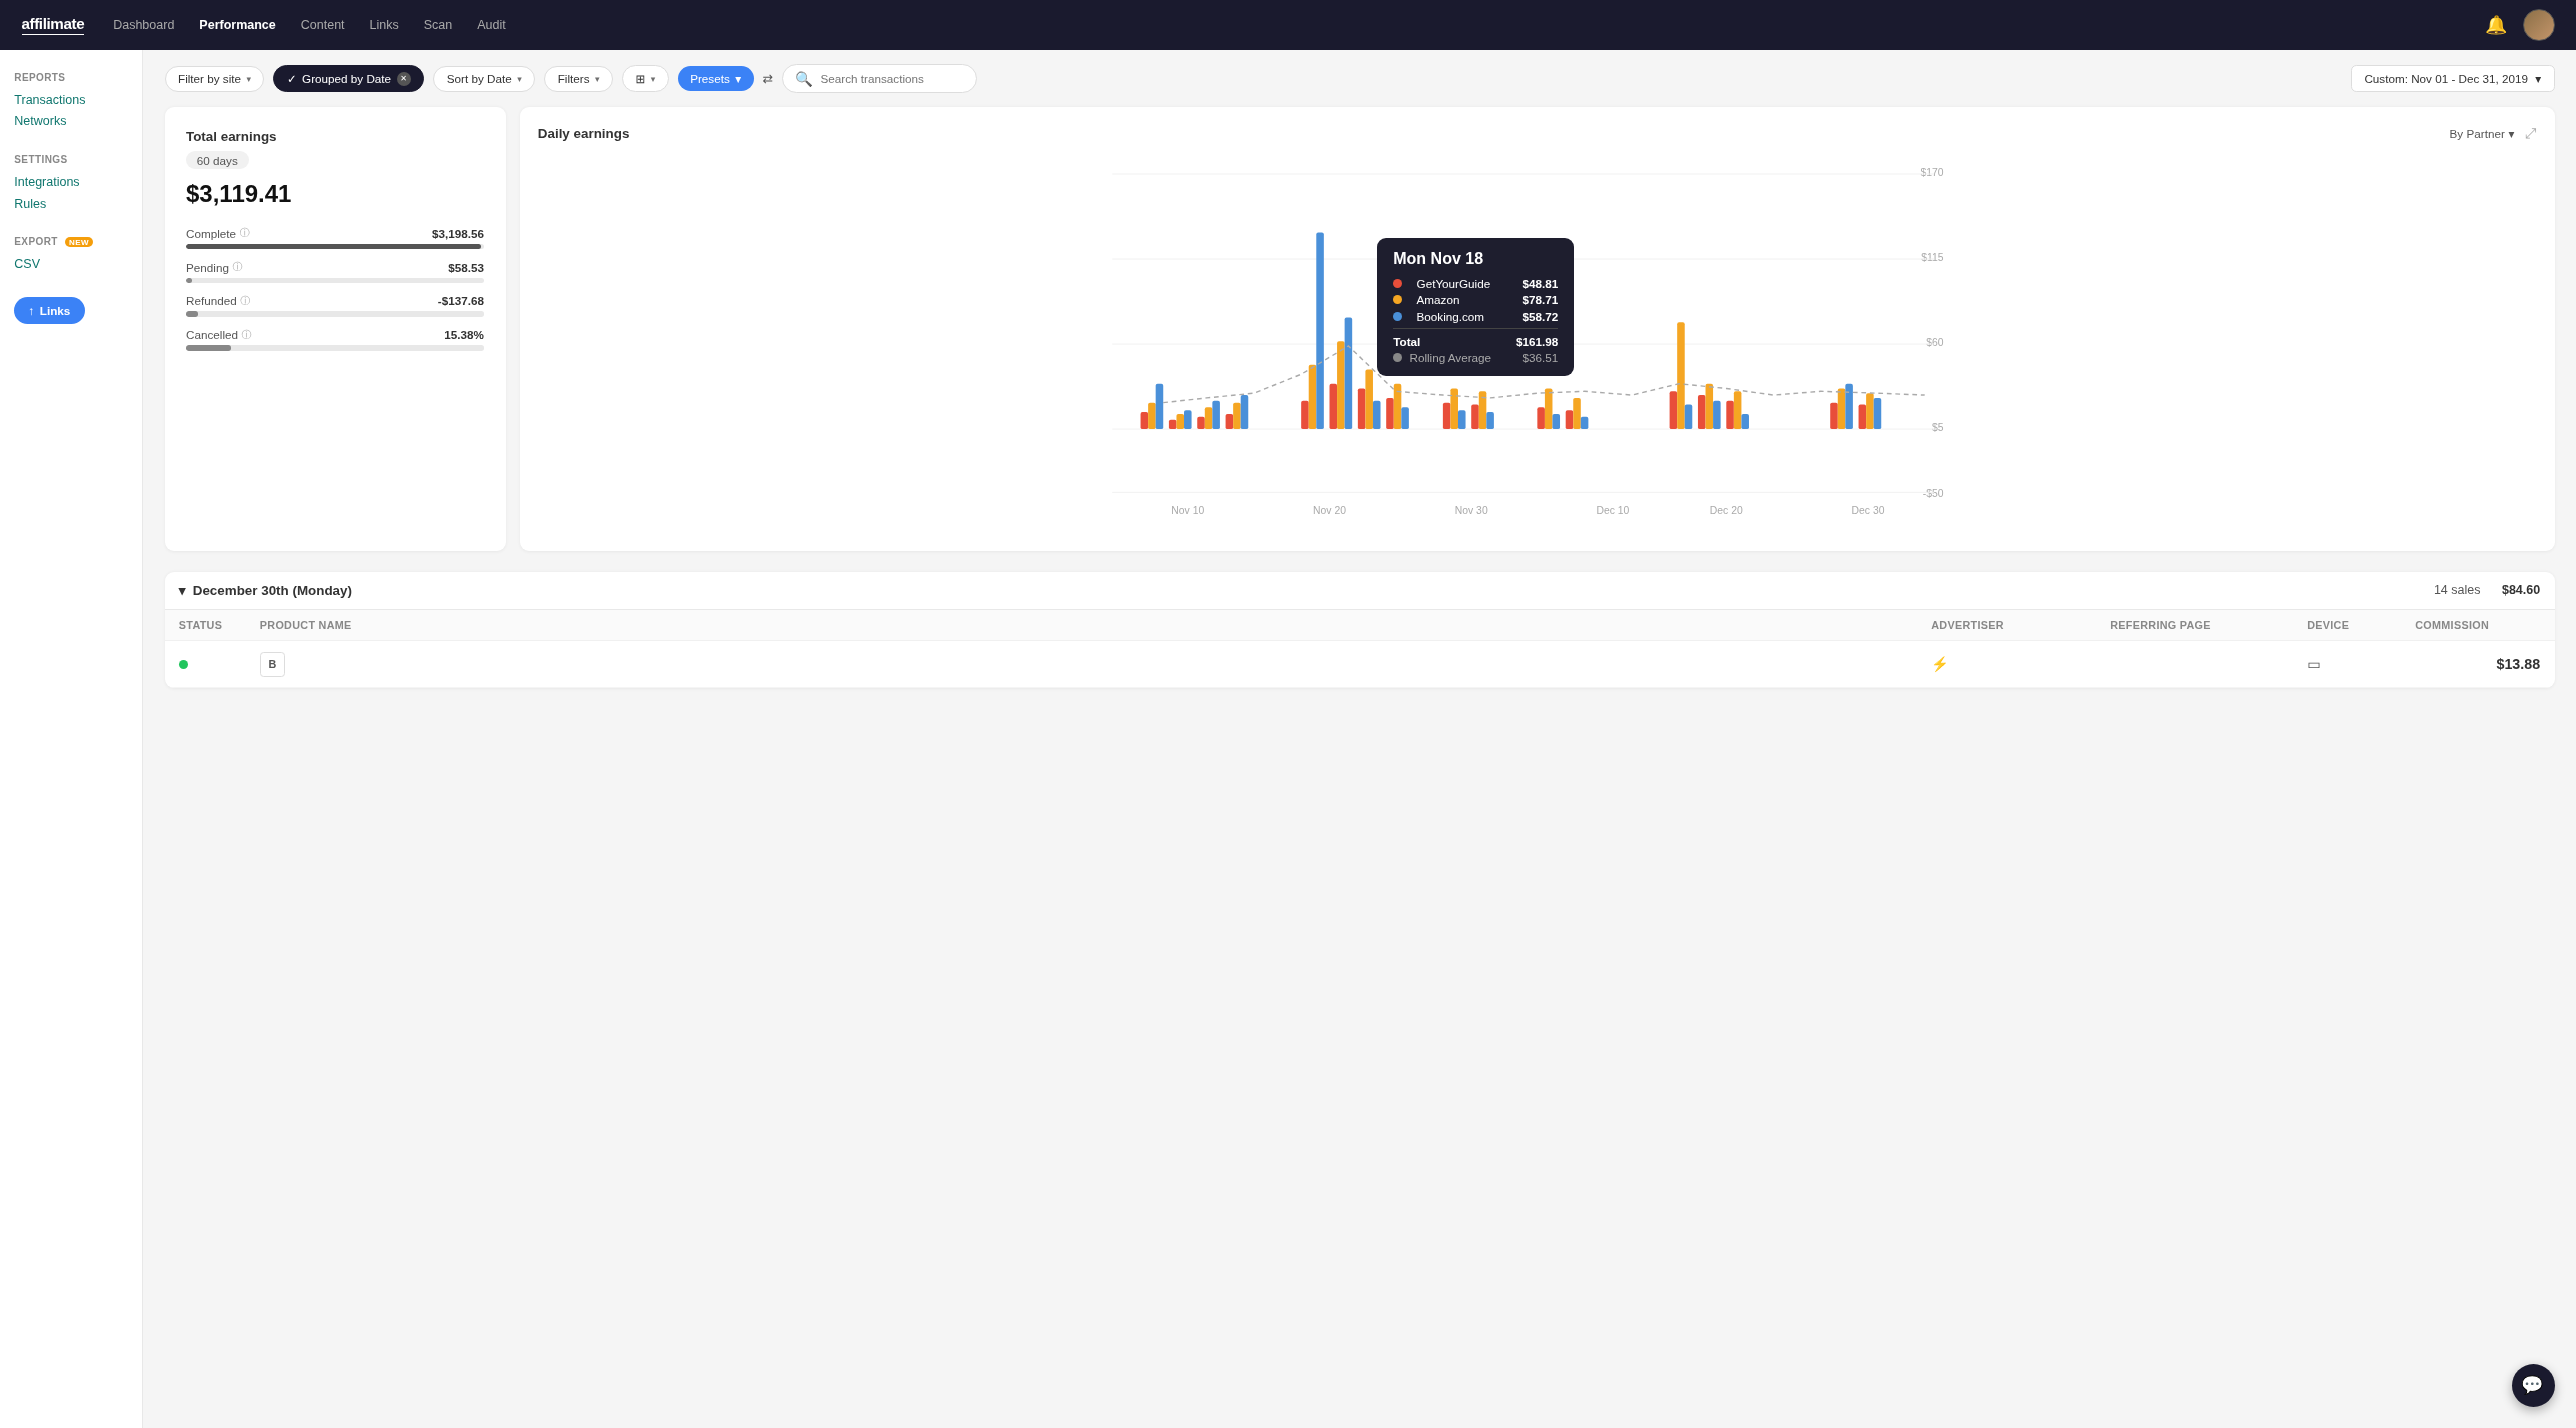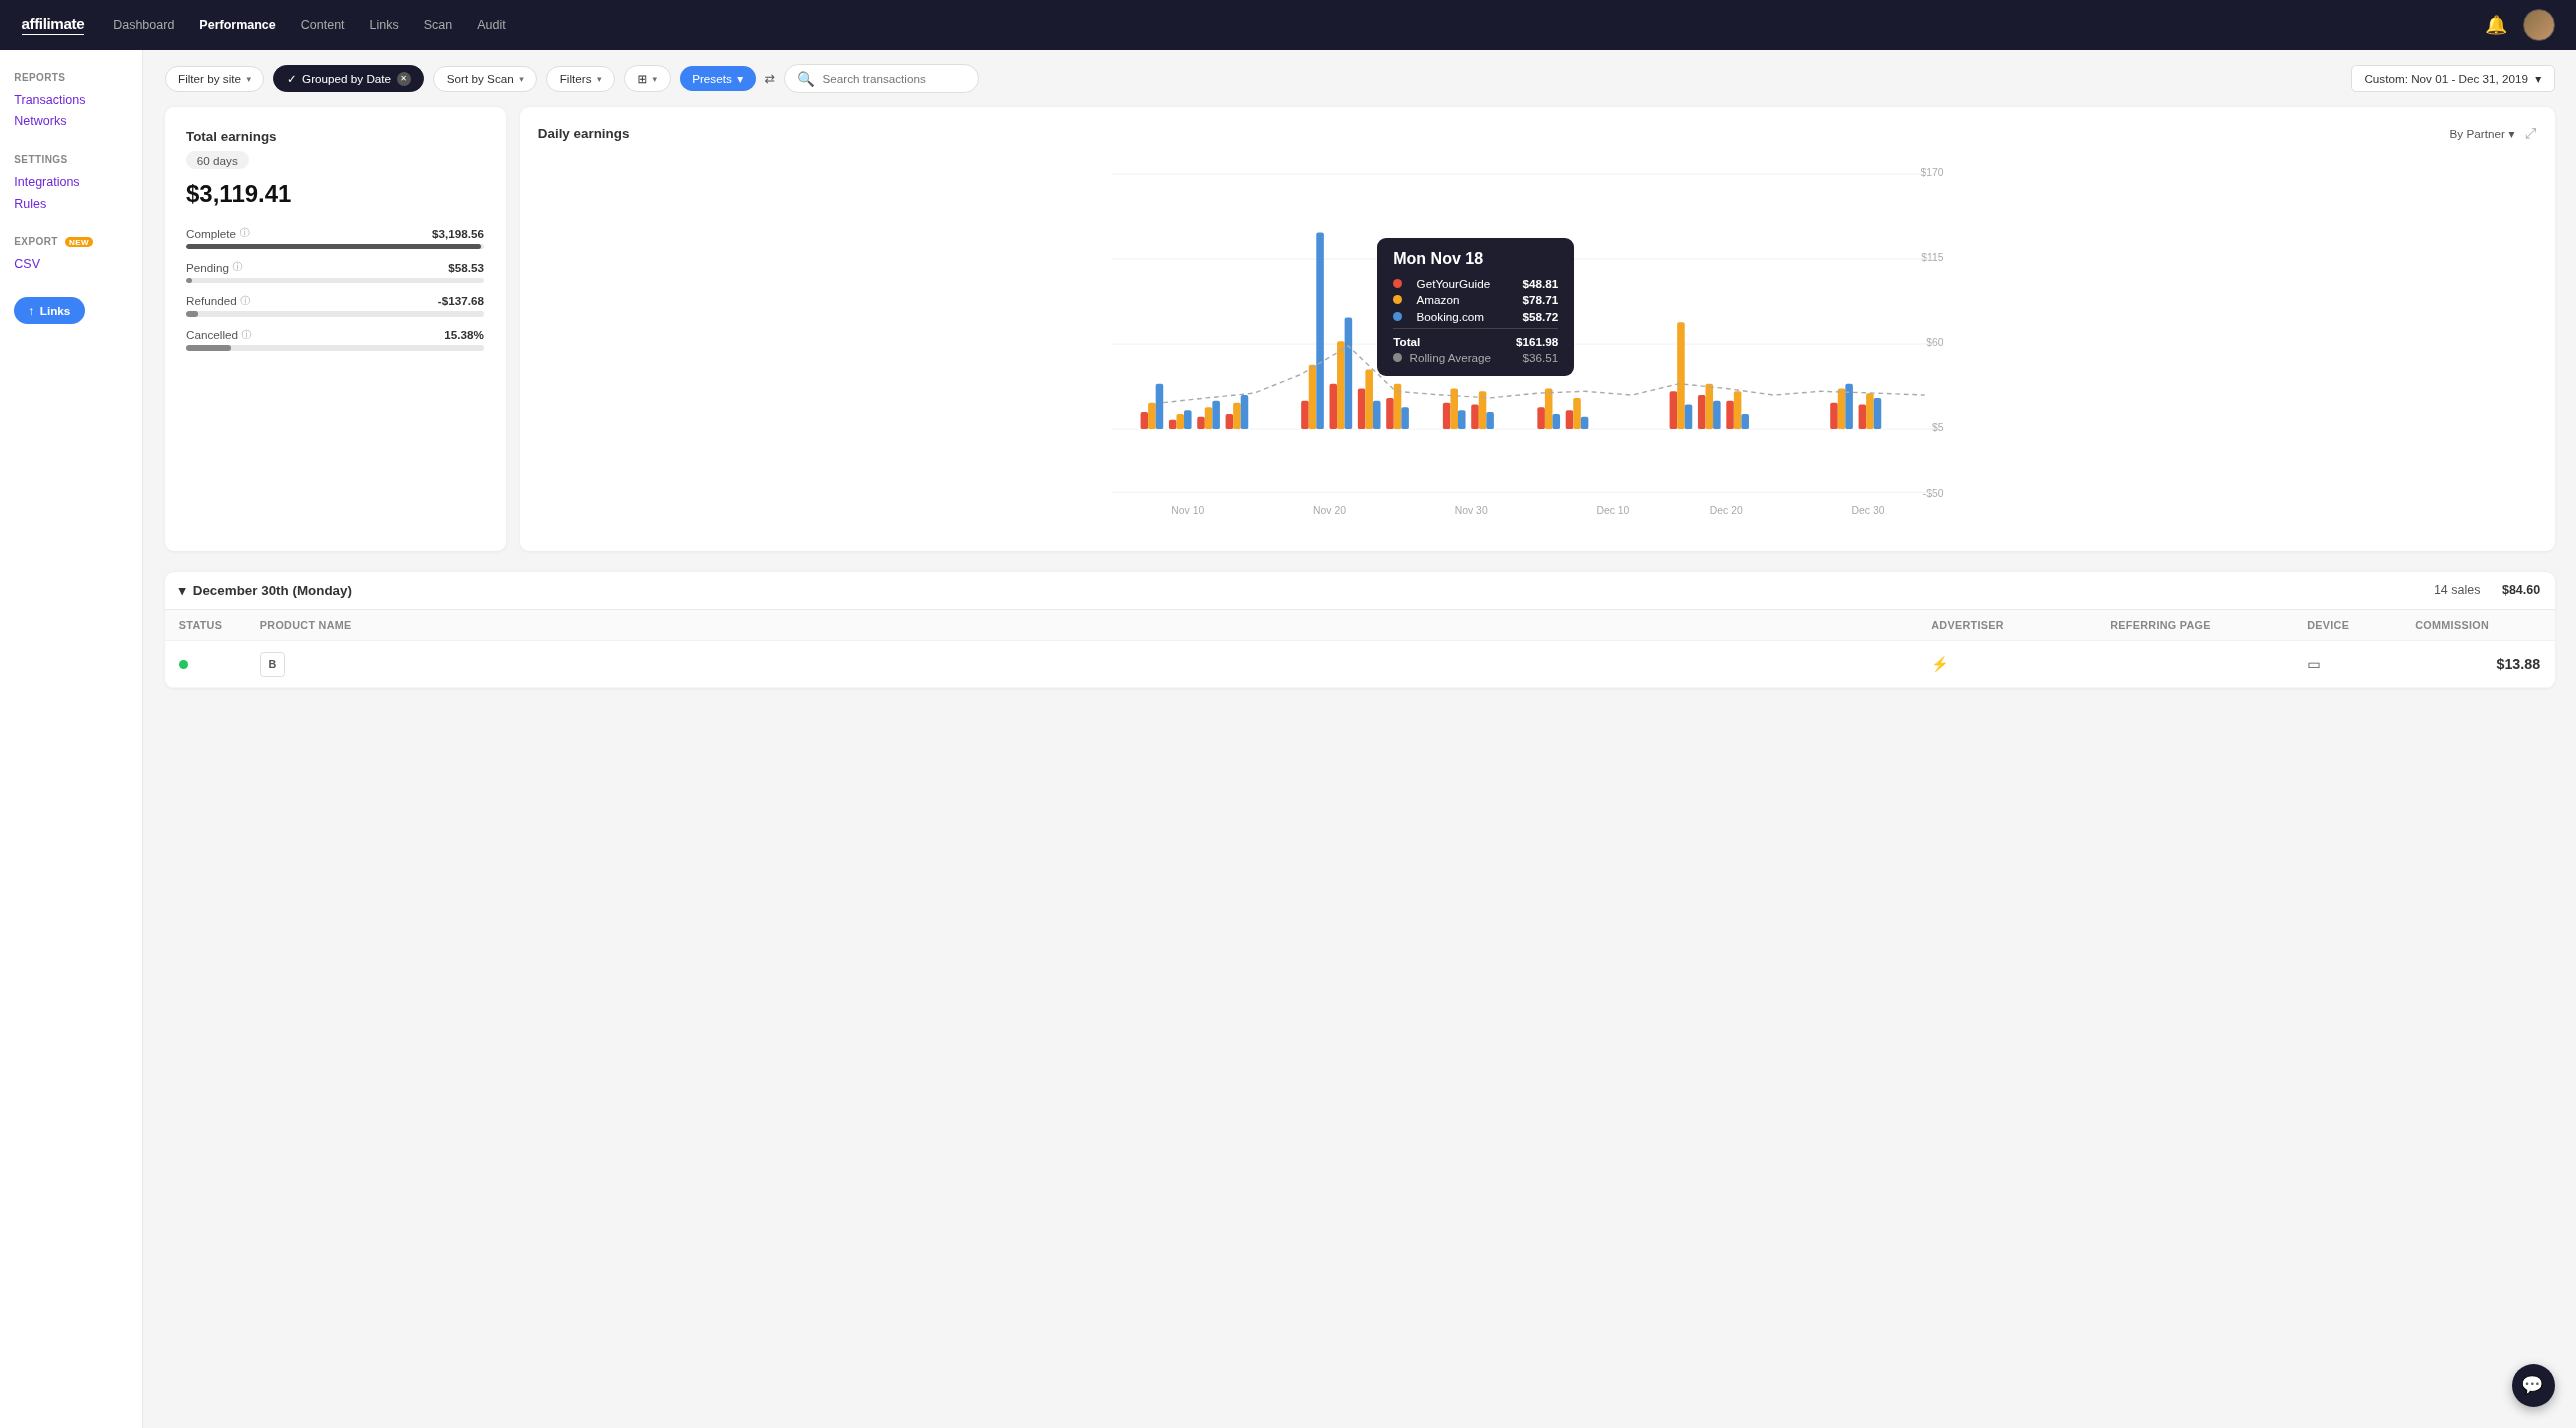--- a/index.html
+++ b/index.html
@@ -55,21 +55,21 @@
       font-size: 10px;
       font-weight: 700;
       color: #888;
       letter-spacing: 0.4px;
       text-transform: uppercase;
       margin-bottom: 7.2px;
     }
     .sidebar-link {
       display: block;
       font-size: 12.5px;
-      color: #6d28d9;
+      color: #0f766e;
       text-decoration: none;
       padding: 3.6px 0;
       cursor: pointer;
     }
     .new-badge {
       background: #f59e0b;
       color: white;
       font-size: 8px;
       font-weight: 700;
       padding: 0.9px 4.5px;
@@ -368,21 +368,21 @@
       <button class="toolbar-btn">
         <span>Filter by site</span>
         <span class="chevron">▾</span>
       </button>
       <button class="toolbar-btn active">
         <span>✓</span>
         <span>Grouped by Date</span>
         <span class="close-x">✕</span>
       </button>
       <button class="toolbar-btn">
-        <span>Sort by Scan</span>
+        <span>Sort by Date</span>
         <span class="chevron">▾</span>
       </button>
       <button class="toolbar-btn">
         <span>Filters</span>
         <span class="chevron">▾</span>
       </button>
       <button class="toolbar-btn">
         <span>⊞</span>
         <span class="chevron">▾</span>
       </button>

